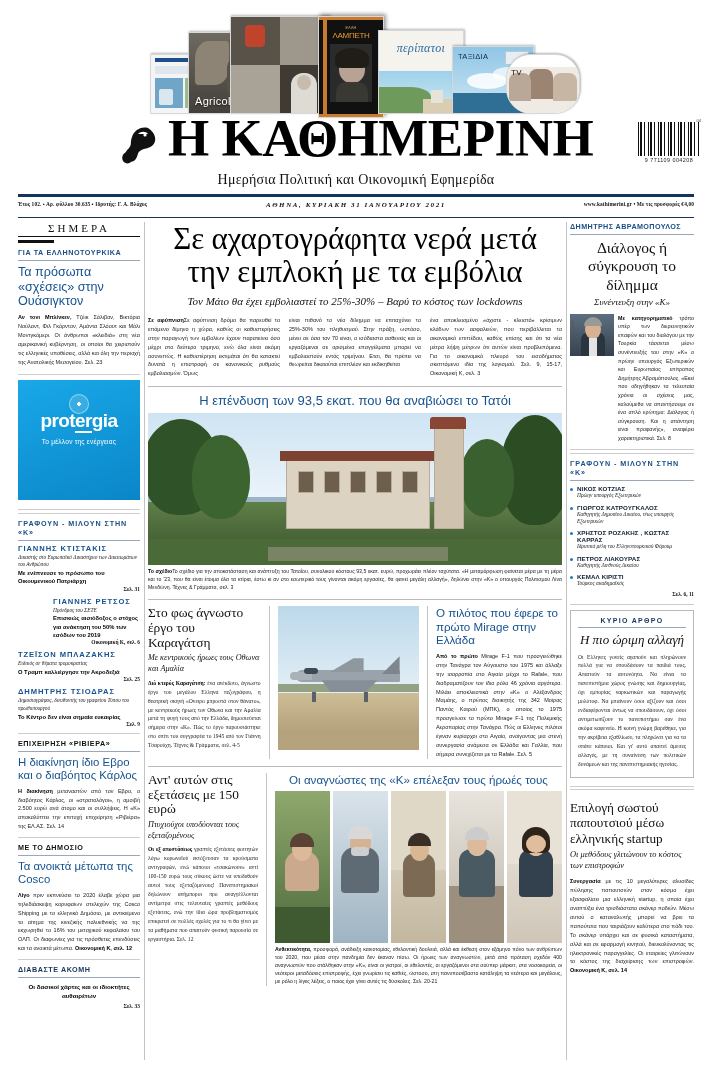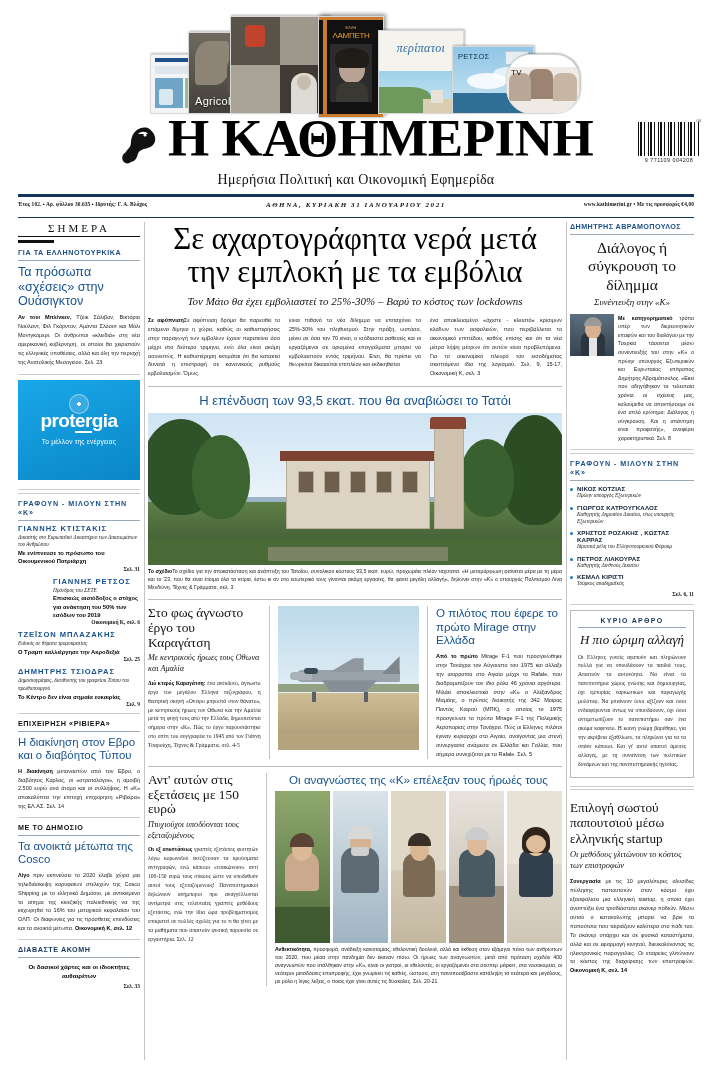--- a/index.html
+++ b/index.html
@@ -64,21 +64,21 @@
   .body-t b,.body-s b{font-weight:bold;color:#000;}
 
   
   .sec-label{text-align:center;font-family:"Liberation Serif",serif;font-size:11px;
     letter-spacing:3px;color:#111;}
   .sec-label-sans{text-align:center;font-family:"Liberation Sans",sans-serif;font-size:7px;
     font-weight:bold;letter-spacing:1.3px;color:#16355c;}
 
   
   .ad{background:#0c9fe0;background:linear-gradient(160deg,#19a8e8 0%,#0a86c8 100%);
-      height:100px;position:relative;overflow:hidden;}
+      height:120px;position:relative;overflow:hidden;}
   .ad-logo{position:absolute;left:0;right:0;top:30px;text-align:center;color:#fff;
      font-family:"Liberation Sans",sans-serif;font-size:19px;font-weight:bold;letter-spacing:-.6px;}
   .ad-logo i{font-style:normal;border-bottom:2px solid #fff;}
   .ad-tag{position:absolute;left:0;right:0;top:58px;text-align:center;color:#fff;
      font-family:"Liberation Sans",sans-serif;font-size:6.6px;letter-spacing:.2px;}
   .ad-burst{position:absolute;left:50%;top:14px;width:20px;height:20px;margin-left:-10px;border-radius:50%;
      background:radial-gradient(circle at 50% 50%,#ffffff 0 12%,rgba(255,255,255,.15) 13% 100%);
      box-shadow:0 0 0 1px rgba(255,255,255,.45) inset;}
 
   
@@ -175,21 +175,21 @@
       <div style="position:absolute;left:0;bottom:0;width:52px;height:26px;background:#6e9b5c;border-radius:0 40% 0 0;"></div>
       <div style="position:absolute;left:44px;bottom:0;width:40px;height:14px;background:#d9cdb2;"></div>
       <div style="position:absolute;left:52px;bottom:10px;width:12px;height:13px;background:#e8e3d8;"></div>
     </div>
 
     <div class="mag" style="left:452px;bottom:8px;width:80px;height:66px;">
       <div style="position:absolute;inset:0;background:linear-gradient(#8fc6e6,#cfe6f2);"></div>
       <div style="position:absolute;left:0;bottom:0;width:100%;height:20px;background:#2f6f95;"></div>
       <div style="position:absolute;left:14px;top:26px;width:40px;height:16px;background:#fff;border-radius:50%;opacity:.85;"></div>
       <div style="position:absolute;left:40px;top:20px;width:30px;height:14px;background:#fff;border-radius:50%;opacity:.7;"></div>
-      <div class="mag-lbl" style="left:5px;top:5px;font-size:7.5px;color:#0d2b44;text-shadow:none;">ΡΕΤΣΟΣ</div>
+      <div class="mag-lbl" style="left:5px;top:5px;font-size:7.5px;color:#0d2b44;text-shadow:none;">ΤΑΞΙΔΙΑ</div>
       <div style="position:absolute;right:4px;top:4px;width:22px;height:12px;background:#e6eef3;border:1px solid #b9c8d2;"></div>
     </div>
 
     <div class="mag" style="left:506px;bottom:8px;width:72px;height:58px;border-radius:25px;">
       <div style="position:absolute;inset:0;background:#efeae4;"></div>
       <div style="position:absolute;left:0;top:0;width:100%;height:12px;background:#fff;"></div>
       <div style="position:absolute;left:22px;top:14px;width:24px;height:30px;background:#9b8572;border-radius:8px 8px 0 0;"></div>
       <div style="position:absolute;left:2px;top:18px;width:22px;height:28px;background:#b9a897;border-radius:8px 8px 0 0;"></div>
       <div style="position:absolute;left:46px;top:18px;width:24px;height:28px;background:#c7b6a3;border-radius:8px 8px 0 0;"></div>
       <div class="mag-lbl" style="left:4px;top:13px;font-size:8px;color:#111;text-shadow:none;">TV</div>
@@ -277,21 +277,21 @@
         <div style="font-size:5.8px;font-weight:bold;line-height:1.45;color:#000;">Το Κέντρο δεν είναι σημαία ευκαιρίας</div>
         <div class="pg">Σελ. 9</div>
       </div>
     </div>
 
     <div class="hr-l" style="margin-top:6px;"></div>
 
     <div style="margin-top:5px;">
       <div class="kicker-dark">ΕΠΙΧΕΙΡΗΣΗ «ΡΙΒΙΕΡΑ»</div>
       <div class="hr-d"></div>
-      <div class="h-sans" style="font-size:11.4px;">Η διακίνηση στον Εβρο και ο διαβόητος Τύπου</div>
+      <div class="h-sans" style="font-size:11.4px;">Η διακίνηση ίδιο Εβρο και ο διαβόητος Κάρλος</div>
       <div class="body-t" style="margin-top:4px;">
         <b>Η διακίνηση</b><span> μεταναστών από τον Εβρο, ο διαβόητος Κάρλος, οι «στρατολόγοι», η αμοιβή 2.500 ευρώ ανά άτομο και οι συλλήψεις. Η «Κ» αποκαλύπτει την επιτυχή επιχείρηση «Ριβιέρα» της ΕΛ.ΑΣ. Σελ. 14</span>
       </div>
     </div>
 
     <div class="hr-l" style="margin-top:6px;"></div>
 
     <div>
       <div class="kicker-dark">ΜΕ ΤΟ ΔΗΜΟΣΙΟ</div>
       <div class="hr-d"></div>

